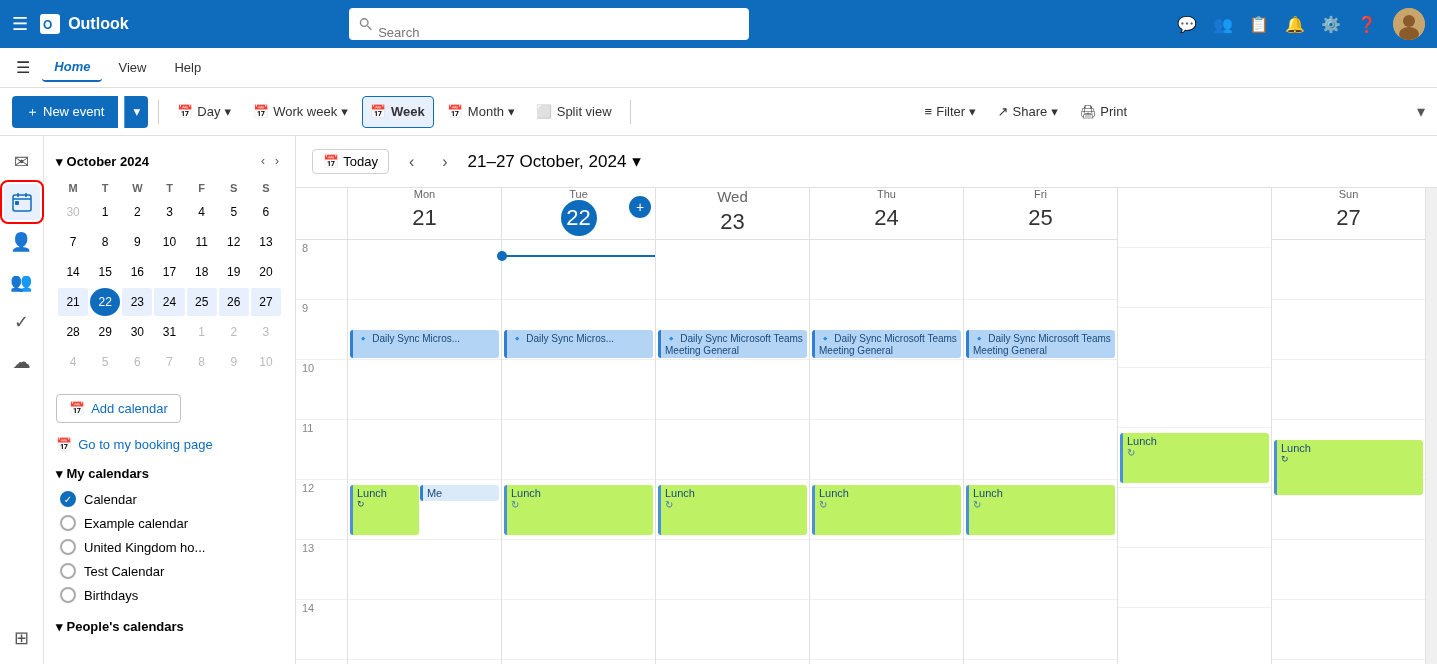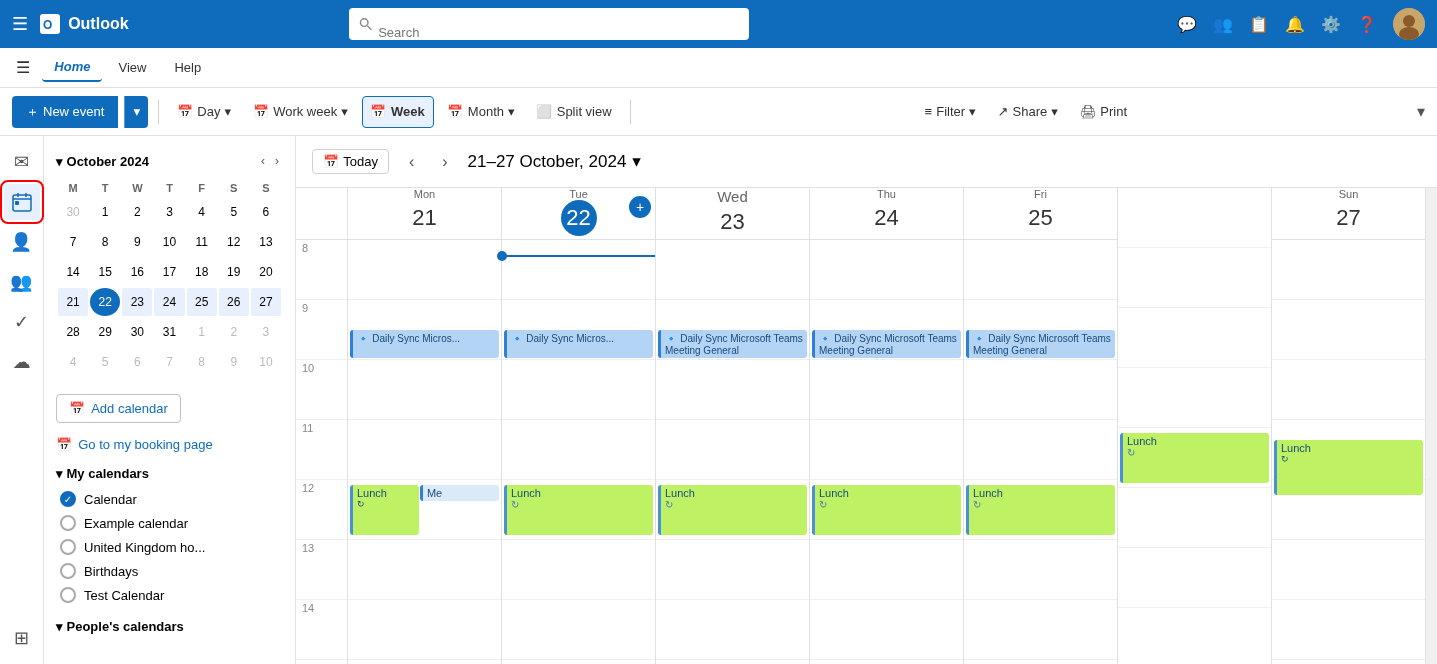--- a/index.html
+++ b/index.html
@@ -487,25 +487,25 @@
           <div class="cal-item">
             <div class="cal-checkbox outline" style="border-color: rgb(170, 170, 170);"></div>
             <span>Example calendar</span>
           </div>
           <div class="cal-item">
             <div class="cal-checkbox outline" style="border-color: rgb(170, 170, 170);"></div>
             <span>United Kingdom ho...</span>
           </div>
           <div class="cal-item">
             <div class="cal-checkbox outline" style="border-color: rgb(170, 170, 170);"></div>
-            <span>Birthdays</span>
+            <span>Test Calendar</span>
           </div>
           <div class="cal-item">
             <div class="cal-checkbox outline" style="border-color: rgb(170, 170, 170);"></div>
-            <span>Test Calendar</span>
+            <span>Birthdays</span>
           </div>
         </div>
     </div>
 
     <div class="cal-section">
       <div class="cal-section-header">
         <span>▾</span>
         <span>People's calendars</span>
       </div>
     </div>

